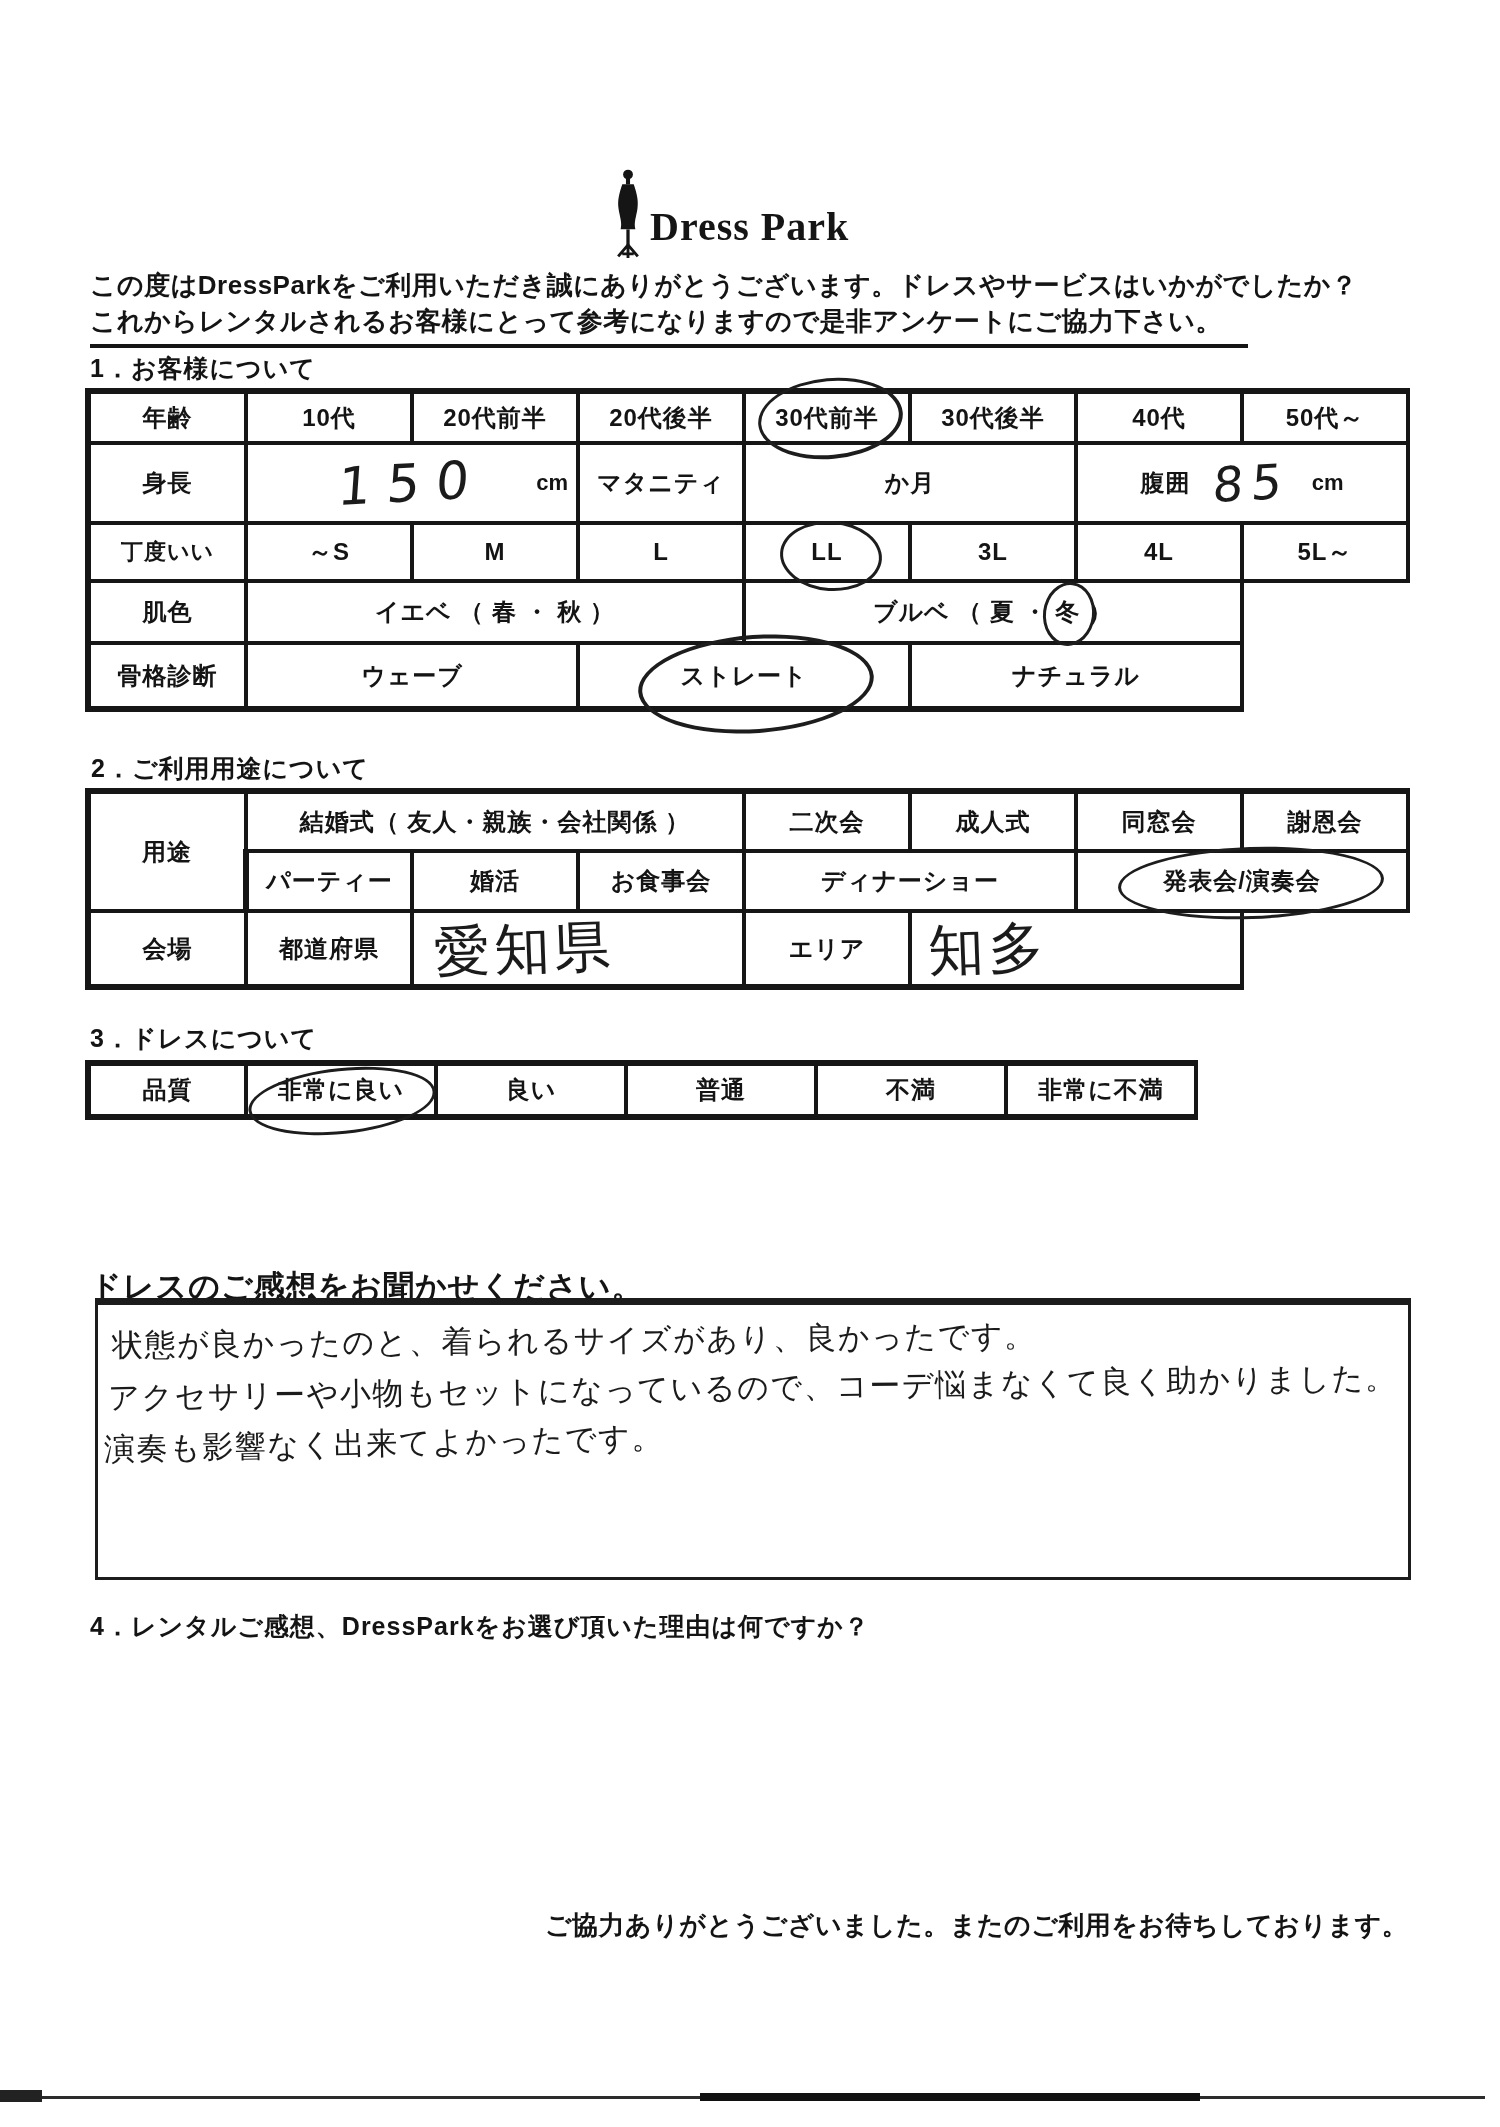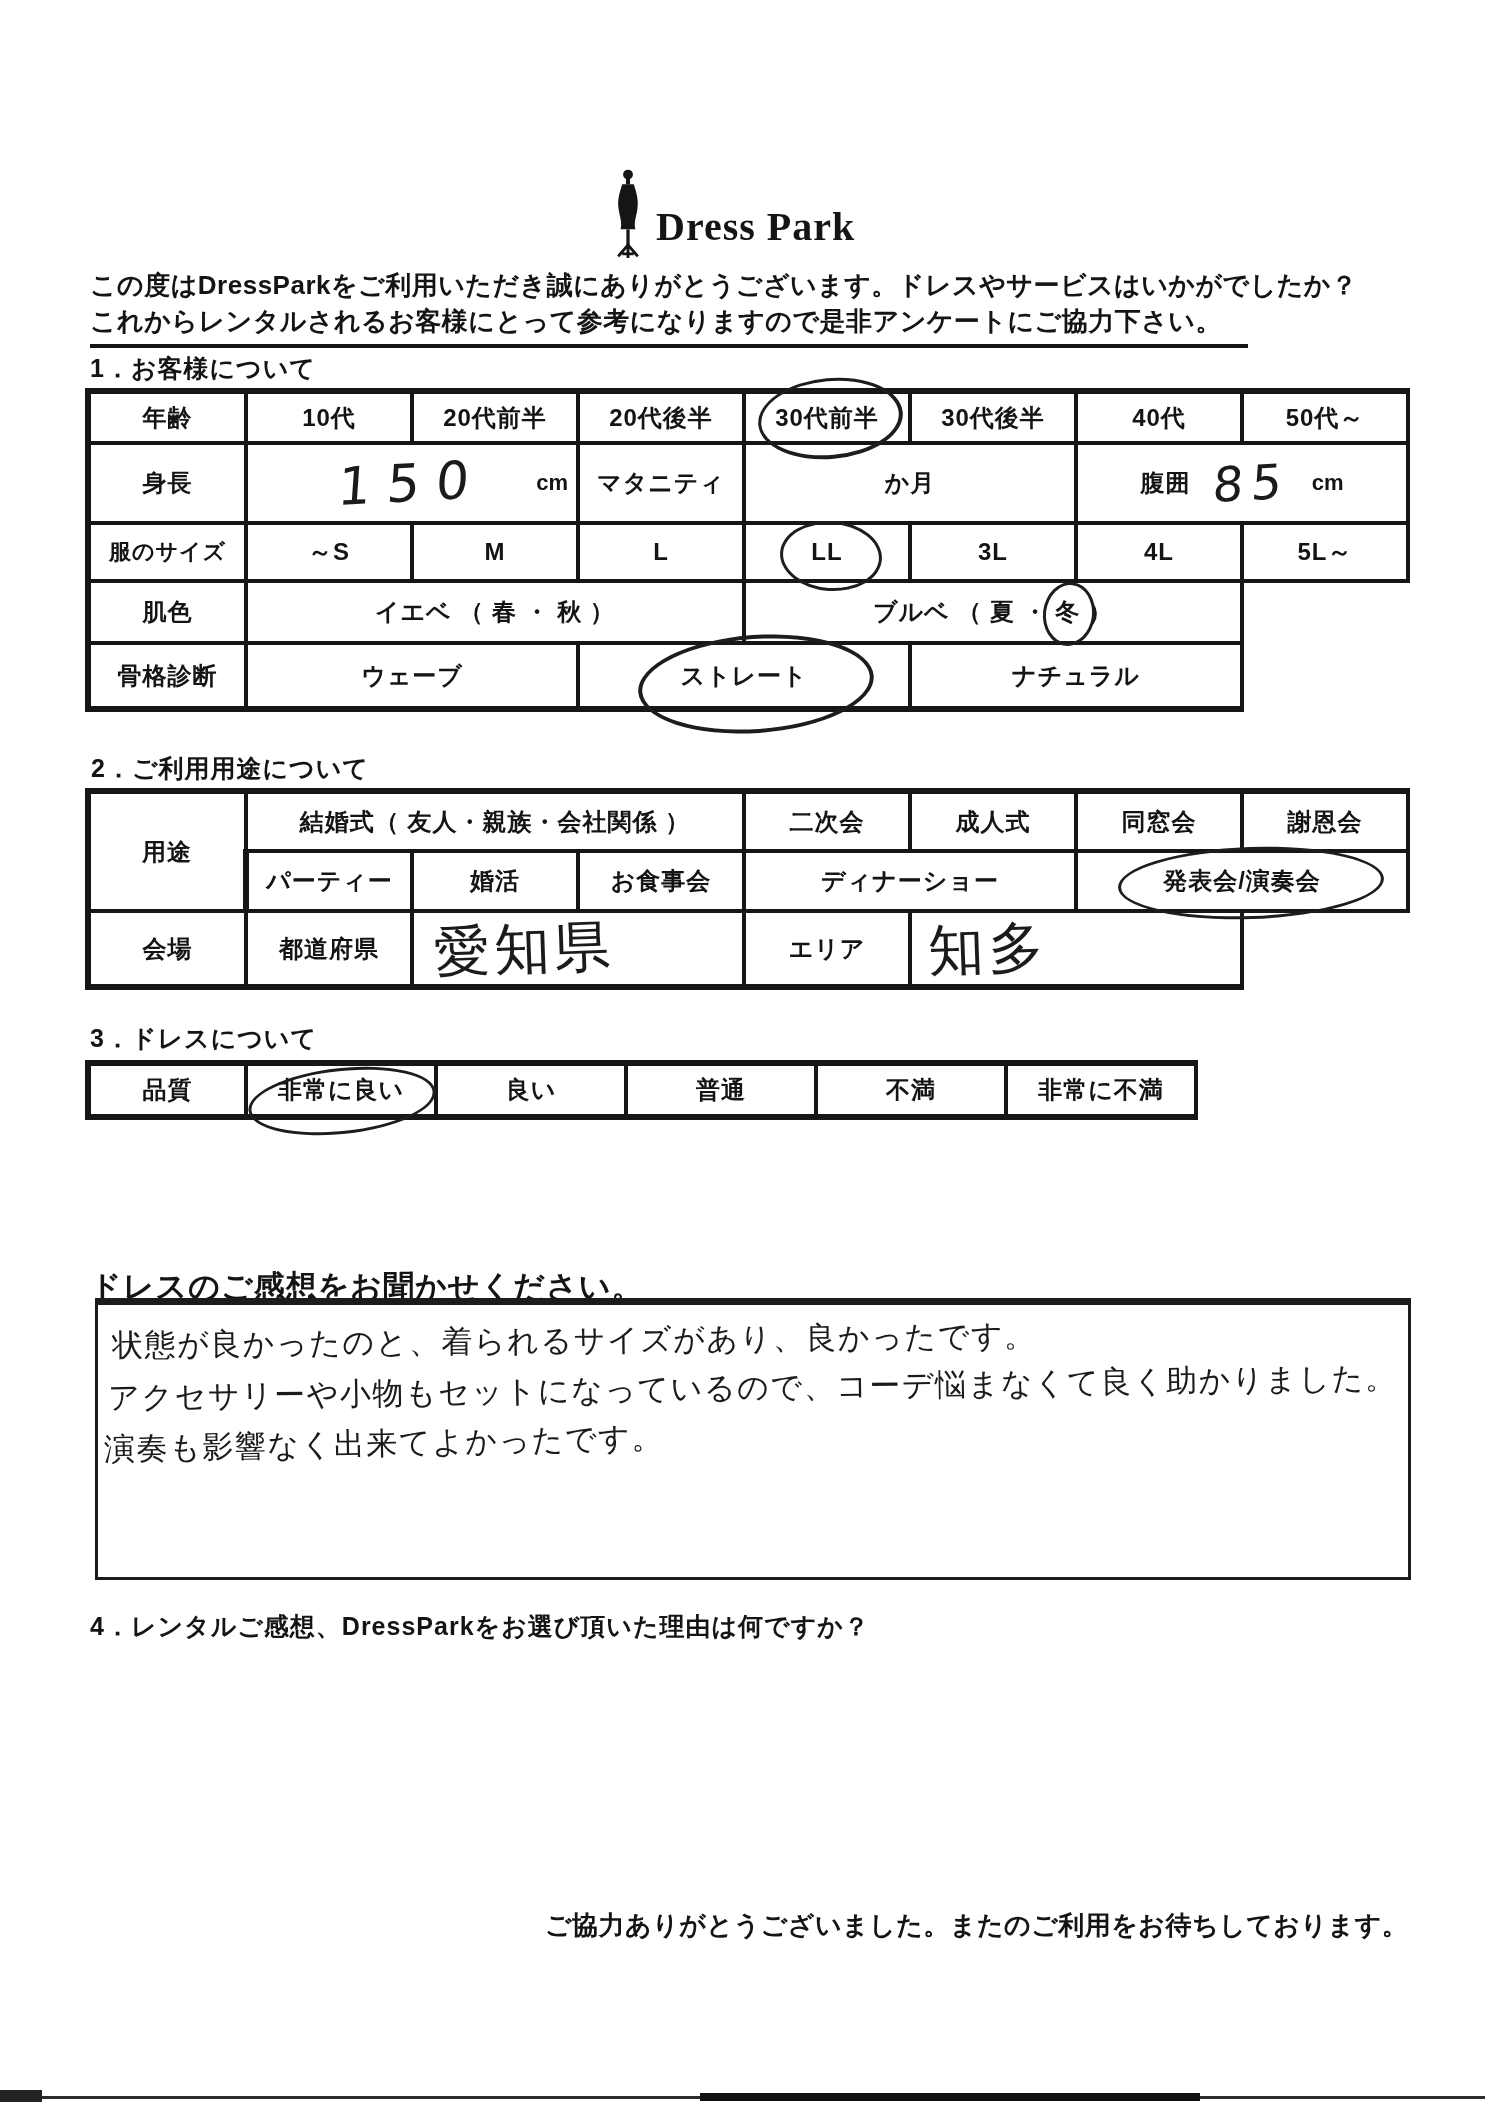--- a/index.html
+++ b/index.html
@@ -4,21 +4,21 @@
 <style>
   html,body{margin:0;padding:0;background:#e8e8e8;}
   .page{
     position:relative; width:1500px; height:2127px; margin:0 auto;
     background:#ffffff; overflow:hidden;
     font-family:"Liberation Sans","DejaVu Sans",sans-serif; color:#141414;
   }
   .abs{position:absolute;}
 
   
-  .logo{display:flex; align-items:center; gap:10px;}
+  .logo{display:flex; align-items:center; gap:4px;}
   .logo svg{display:block;}
   .brand{
     font-family:"Liberation Serif","DejaVu Serif",serif;
     font-size:40px; font-weight:700; letter-spacing:1px; color:#151515;
     padding-top:26px;
   }
 
   
   .intro1{font-size:26px; font-weight:600; letter-spacing:0.5px;}
   .intro2{
@@ -158,21 +158,21 @@
       <td colspan="2" class="shift-r">か月</td>
       <td colspan="2" class="re">
         <div class="flex-c">
           <span>腹囲</span>
           <span class="hw-num hw-85">85</span>
           <span class="unit">cm</span>
         </div>
       </td>
     </tr>
     <tr style="height:58px">
-      <td style="font-size:22px;">服のサイズ</td>
+      <td style="font-size:22px;">丁度いい</td>
       <td>～S</td>
       <td>M</td>
       <td>L</td>
       <td>
         <span>LL</span>
         <i class="circ circ-ll"></i>
       </td>
       <td>3L</td>
       <td>4L</td>
       <td class="re">5L～</td>

